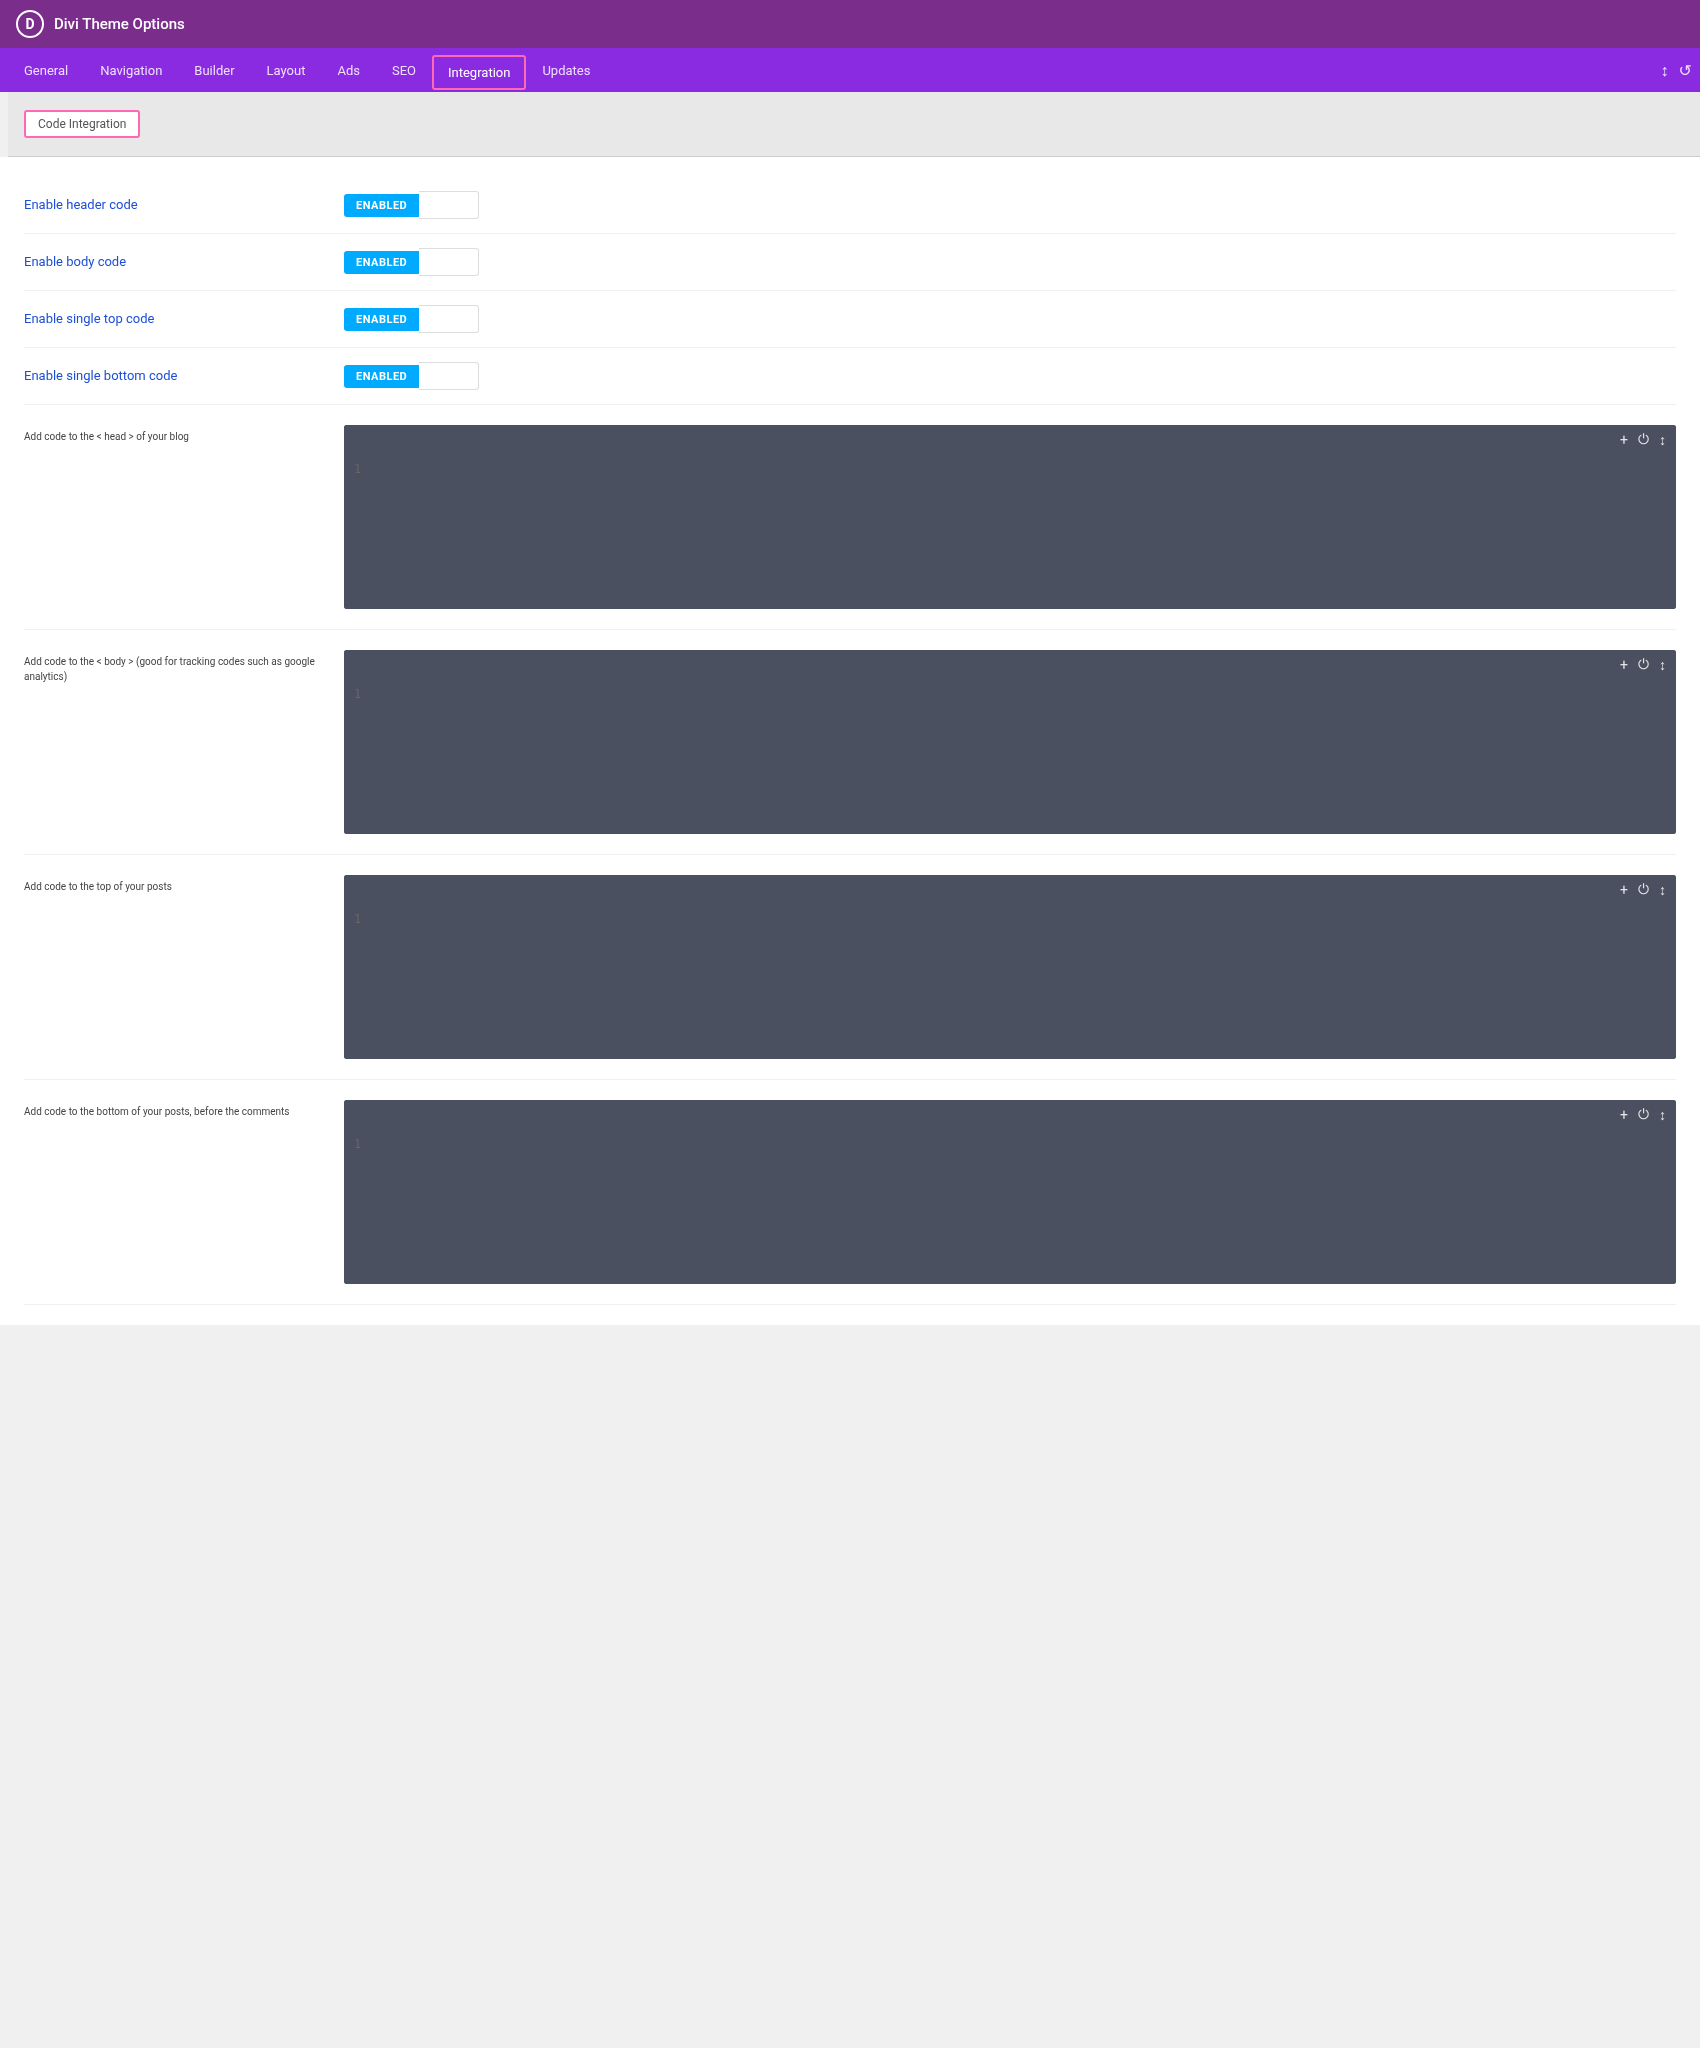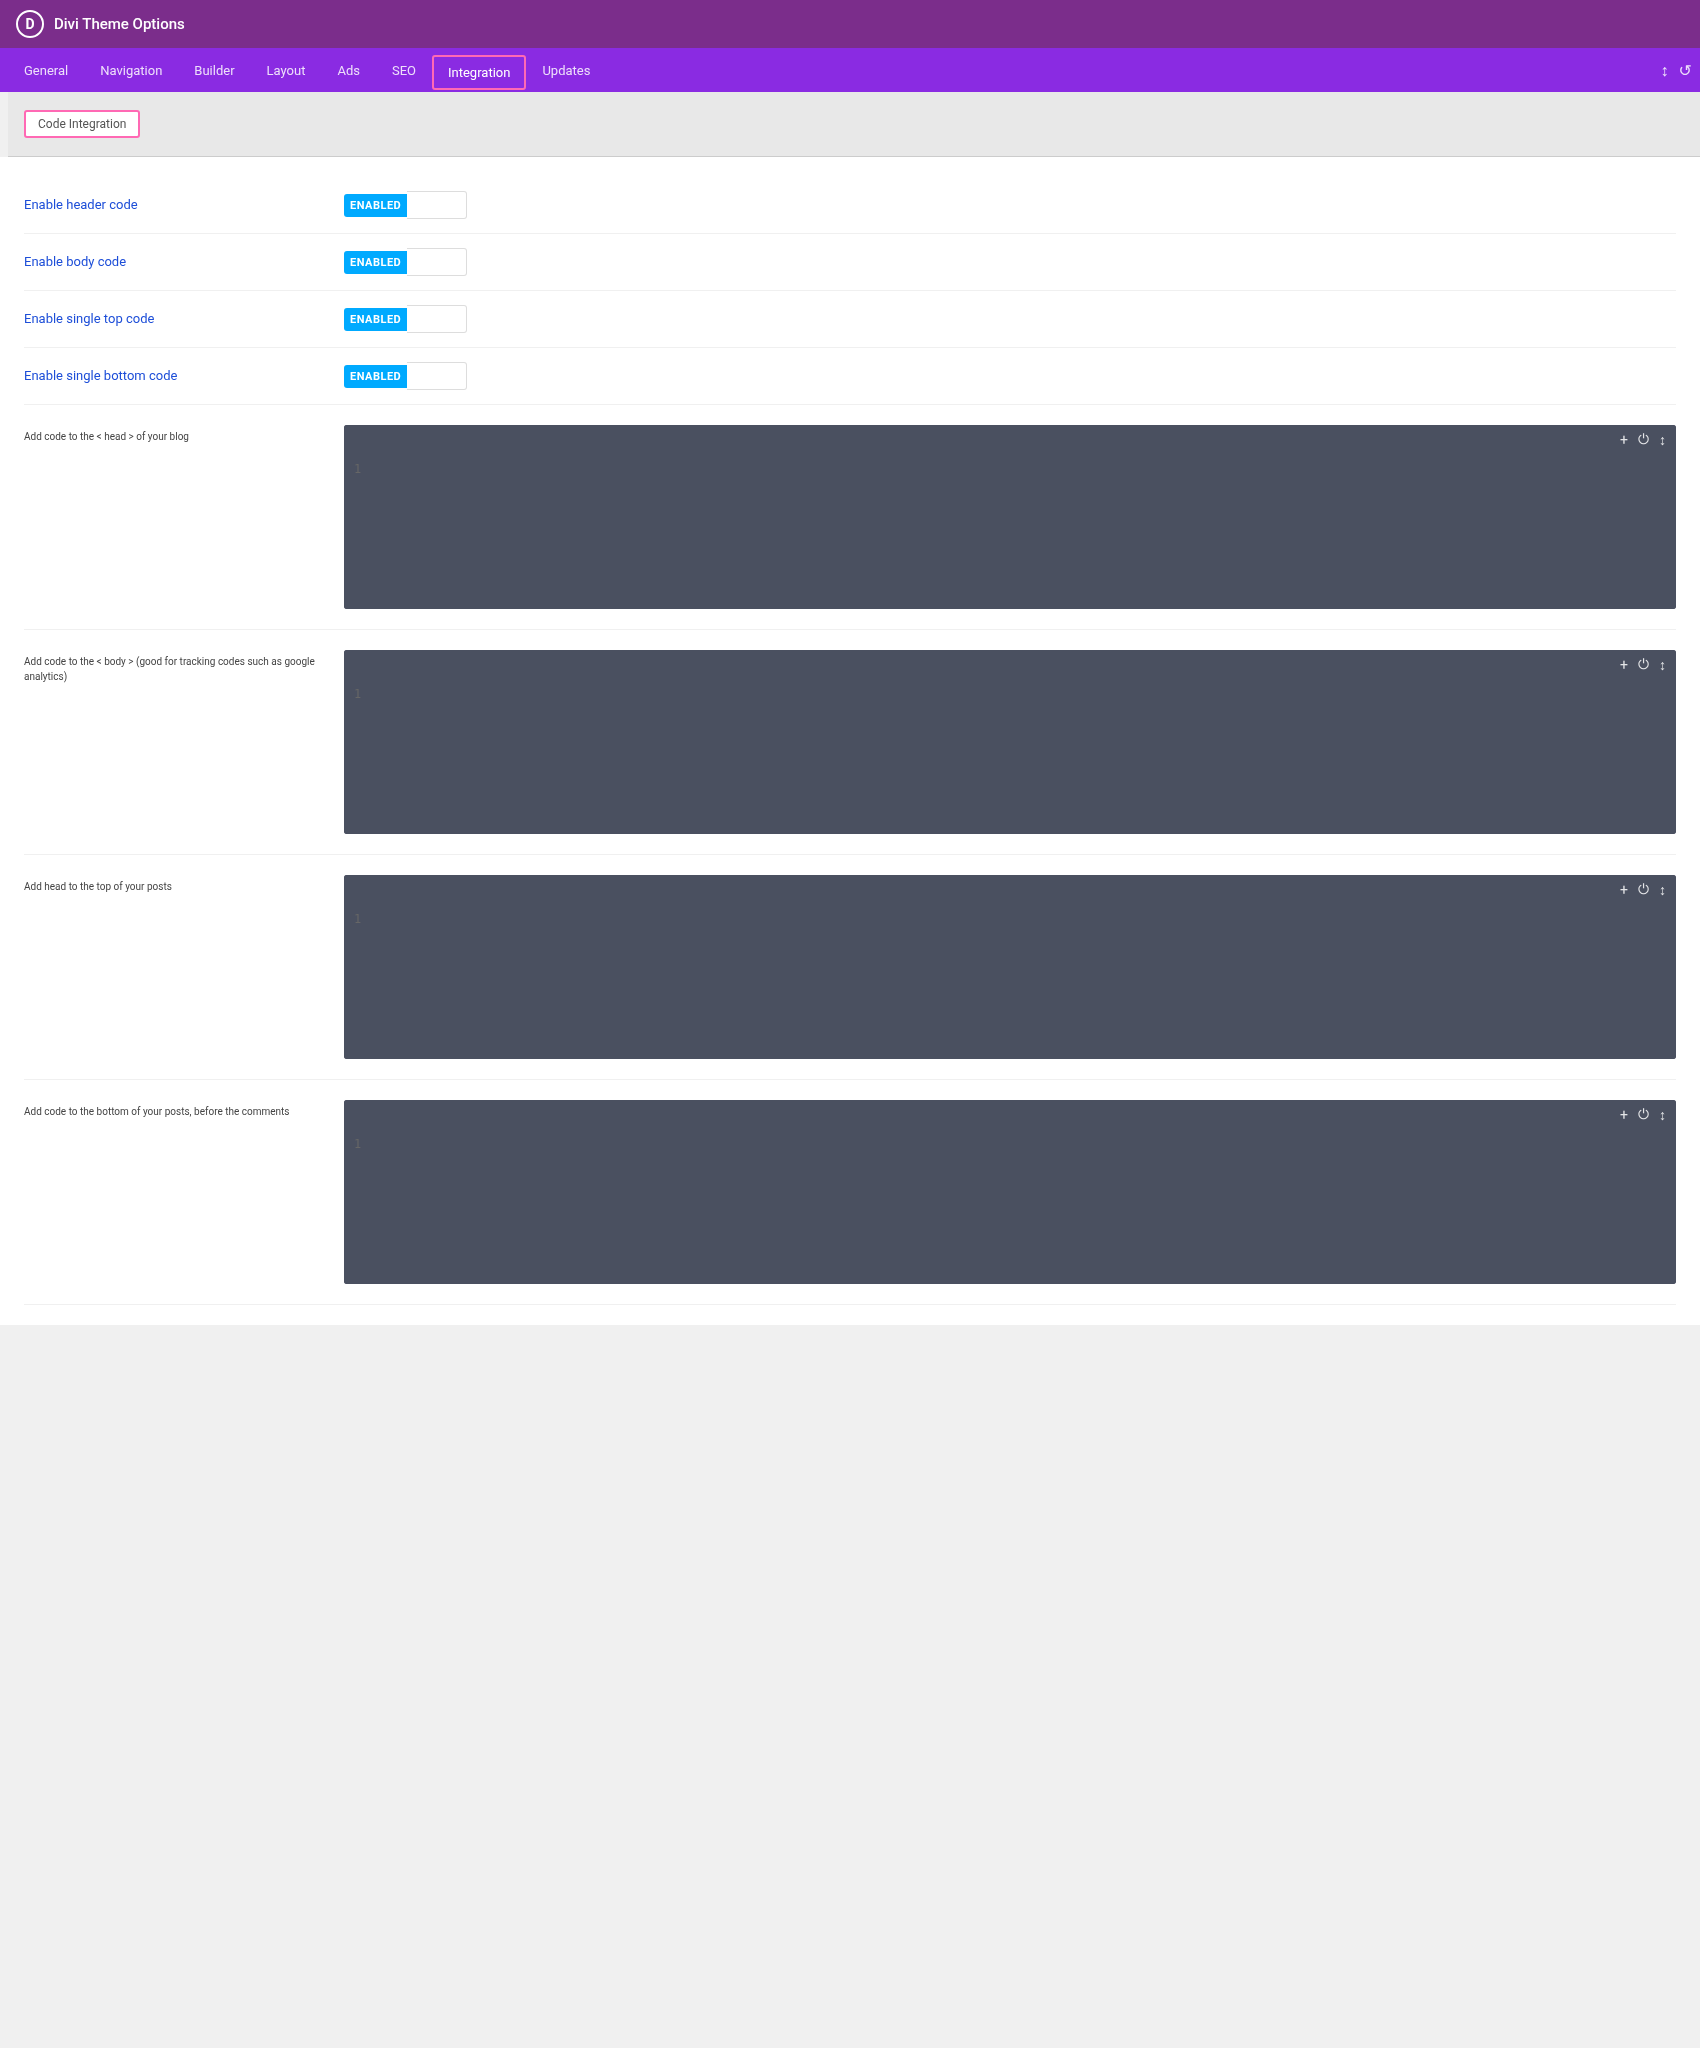--- a/index.html
+++ b/index.html
@@ -120,21 +120,21 @@
     .setting-control {
       display: flex;
       align-items: center;
       gap: 0;
     }
     .enabled-badge {
       background: #00aaff;
       color: white;
       font-size: 11px;
       font-weight: bold;
-      padding: 5px 6px;
+      padding: 5px 12px;
       border-radius: 3px 0 0 3px;
       letter-spacing: 0.5px;
     }
     .toggle-input {
       width: 60px;
       height: 28px;
       background: white;
       border: 1px solid #ddd;
       border-left: none;
       border-radius: 0 3px 3px 0;
@@ -296,21 +296,21 @@
         <span class="editor-icon">⏻</span>
         <span class="editor-icon">↕</span>
       </div>
       <div class="code-editor-body">
         <span class="line-number">1</span>
       </div>
     </div>
   </div>
 
   <div class="code-section">
-    <div class="code-label">Add head to the top of your posts</div>
+    <div class="code-label">Add code to the top of your posts</div>
     <div class="code-editor-wrapper">
       <div class="code-editor-toolbar">
         <span class="editor-icon">+</span>
         <span class="editor-icon">⏻</span>
         <span class="editor-icon">↕</span>
       </div>
       <div class="code-editor-body">
         <span class="line-number">1</span>
       </div>
     </div>

